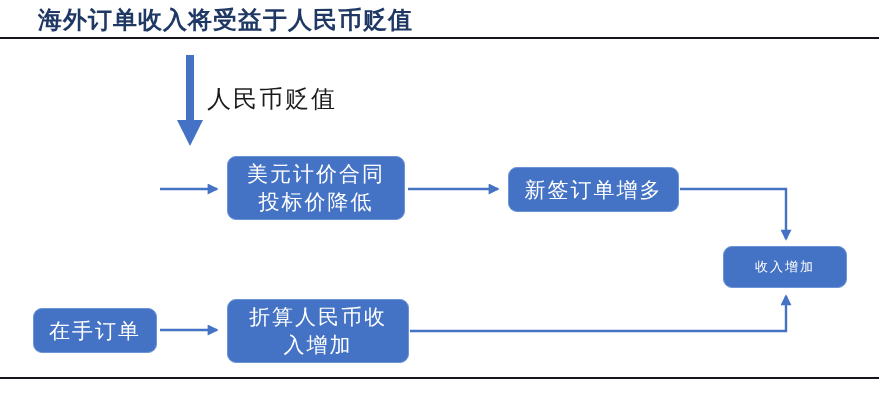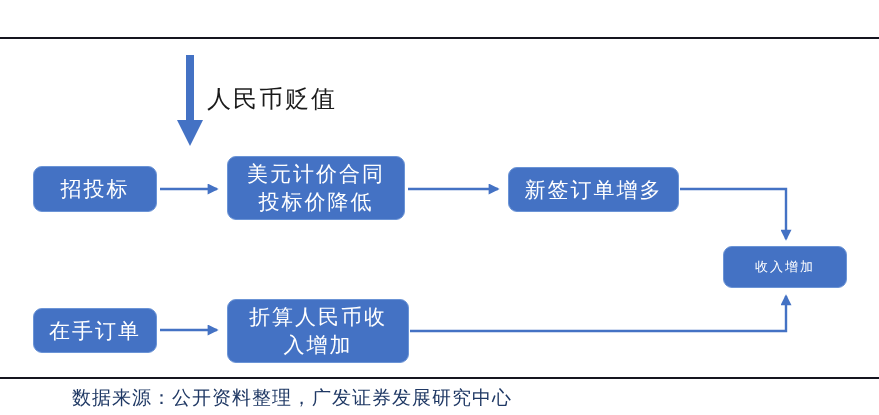--- a/index.html
+++ b/index.html
@@ -68,20 +68,21 @@
     color: #1F3864;
     letter-spacing: 1px;
     white-space: nowrap;
   }
 </style>
 </head>
 <body>
 
 <div class="canvas">
 
+  <div class="page-title">海外订单收入将受益于人民币贬值</div>
   <div class="rule rule-top"></div>
 
   <svg class="connector-layer" width="879" height="415" viewBox="0 0 879 415">
     <defs>
       <marker id="ah" viewBox="0 0 10 10" refX="8.5" refY="5" markerWidth="13" markerHeight="11" orient="auto" markerUnits="userSpaceOnUse">
         <path d="M0 0 L10 5 L0 10 z" fill="#4472C4"></path>
       </marker>
     </defs>
 
     <g>
@@ -91,37 +92,33 @@
 
     <path d="M160 189 L217 189" stroke="#4472C4" stroke-width="2.4" fill="none" marker-end="url(#ah)"></path>
     <path d="M408 189 L498 189" stroke="#4472C4" stroke-width="2.4" fill="none" marker-end="url(#ah)"></path>
     <path d="M680 189 L786 189 L786 239" stroke="#4472C4" stroke-width="2.4" fill="none" marker-end="url(#ah)"></path>
     <path d="M160 330 L217 330" stroke="#4472C4" stroke-width="2.4" fill="none" marker-end="url(#ah)"></path>
     <path d="M410 331 L786 331 L786 296" stroke="#4472C4" stroke-width="2.4" fill="none" marker-end="url(#ah)"></path>
   </svg>
 
   <div class="trigger-label">人民币贬值</div>
 
-  <div class="node node-bidding">
-    <span>招投标</span>
-  </div>
   <div class="node node-usd-contract">
     <span>美元计价合同
 投标价降低</span>
   </div>
   <div class="node node-new-orders">
     <span>新签订单增多</span>
   </div>
   <div class="node node-revenue-up">
     <span>收入增加</span>
   </div>
   <div class="node node-orders-in-hand">
     <span>在手订单</span>
   </div>
   <div class="node node-rmb-revenue">
     <span>折算人民币收
 入增加</span>
   </div>
 
   <div class="rule rule-bottom"></div>
-  <div class="source-note">数据来源：公开资料整理，广发证券发展研究中心</div>
 
 </div>
 
 </body></html>

